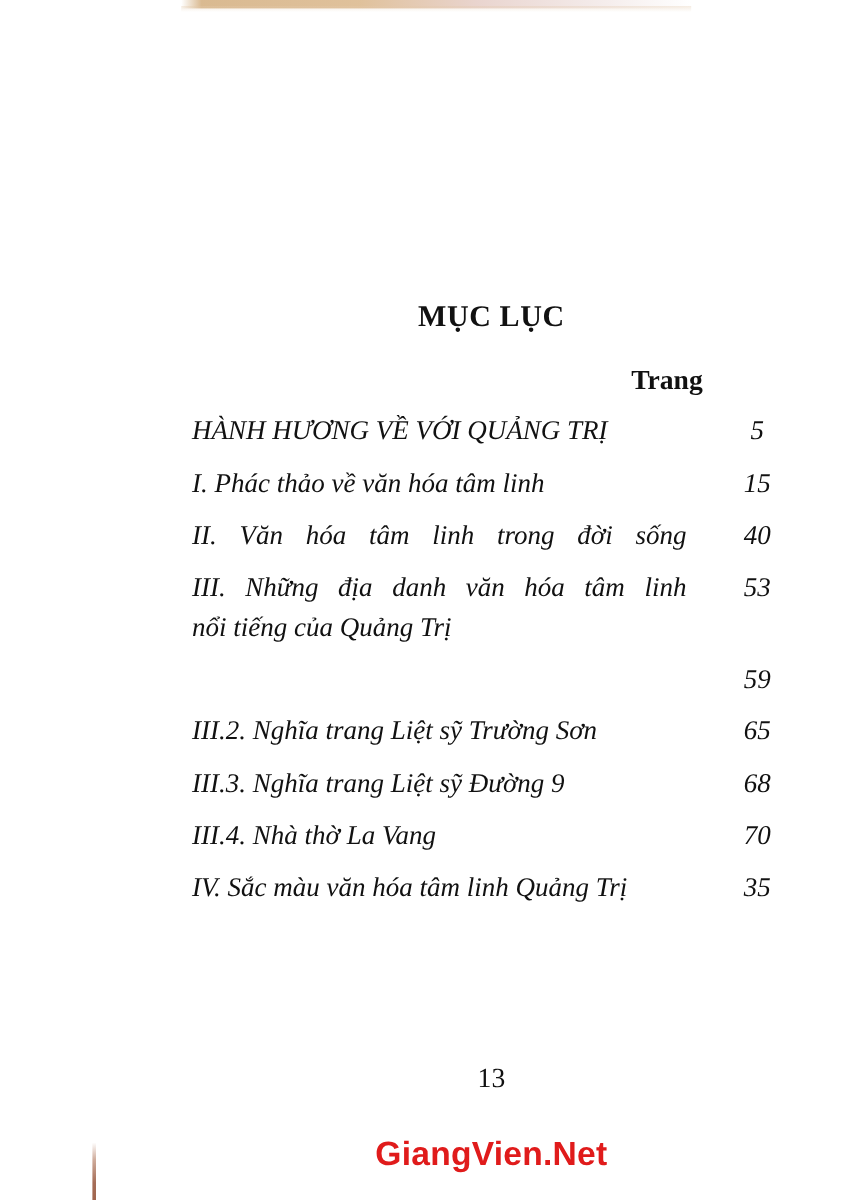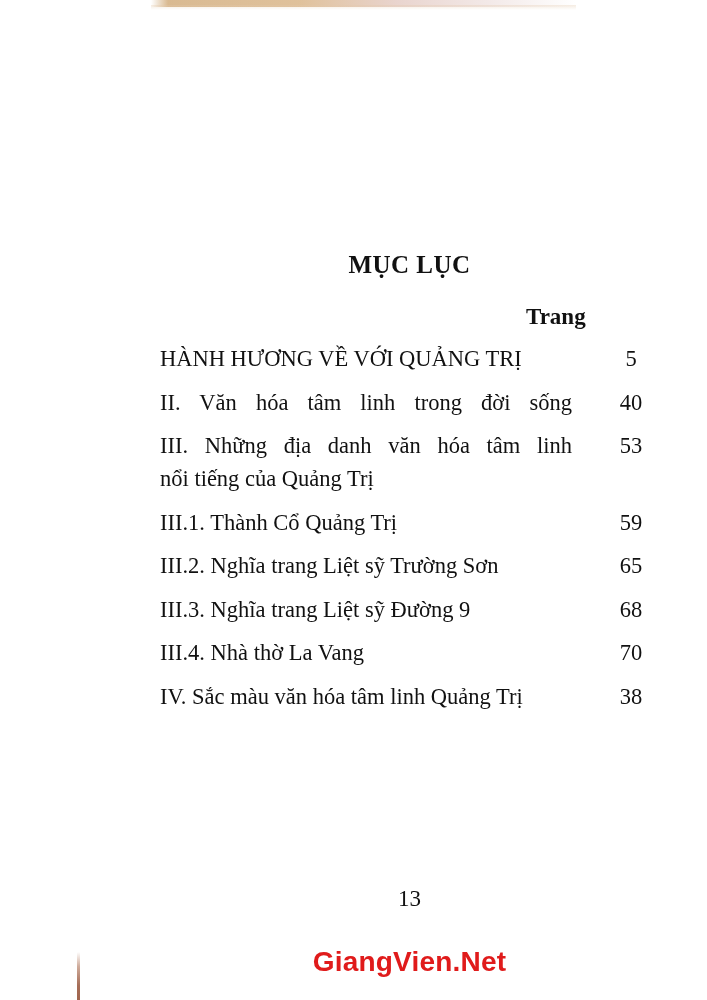--- a/index.html
+++ b/index.html
@@ -84,20 +84,21 @@
     font-weight: bold;
     font-size: 23px;
   }
 
   
   .toc {
     position: absolute;
     left: 104px;
     top: 343px;
     width: 510px;
+    font-style: italic;
   }
   .toc-row {
     position: relative;
     margin-bottom: 11px;
     min-height: 32px;
   }
   .toc-text {
     width: 412px;
     font-size: 22.5px;
     line-height: 1.45;
@@ -162,35 +163,38 @@
 
   <div class="toc" id="toc-list">
       <div class="toc-row">
         <div class="toc-text">
           <span class="line-a">HÀNH HƯƠNG VỀ VỚI QUẢNG TRỊ</span>
         </div>
         <div class="toc-page">5</div>
       </div>
       <div class="toc-row">
         <div class="toc-text">
+          <span class="line-a">I. Phác thảo về văn hóa tâm linh</span>
+        </div>
+        <div class="toc-page">15</div>
+      </div>
+      <div class="toc-row">
+        <div class="toc-text">
           <span class="line-a stretch">II. Văn hóa tâm linh trong đời sống</span>
         </div>
         <div class="toc-page">40</div>
       </div>
       <div class="toc-row">
         <div class="toc-text">
           <span class="line-a stretch">III. Những địa danh văn hóa tâm linh</span>
           <span class="line-b">nổi tiếng của Quảng Trị</span>
         </div>
         <div class="toc-page">53</div>
       </div>
       <div class="toc-row">
-        <div class="toc-text">
-          <span class="line-a">III.1. Thành Cổ Quảng Trị</span>
-        </div>
         <div class="toc-page">59</div>
       </div>
       <div class="toc-row">
         <div class="toc-text">
           <span class="line-a">III.2. Nghĩa trang Liệt sỹ Trường Sơn</span>
         </div>
         <div class="toc-page">65</div>
       </div>
       <div class="toc-row">
         <div class="toc-text">
@@ -201,21 +205,21 @@
       <div class="toc-row">
         <div class="toc-text">
           <span class="line-a">III.4. Nhà thờ La Vang</span>
         </div>
         <div class="toc-page">70</div>
       </div>
       <div class="toc-row">
         <div class="toc-text">
           <span class="line-a">IV. Sắc màu văn hóa tâm linh Quảng Trị</span>
         </div>
-        <div class="toc-page">38</div>
+        <div class="toc-page">35</div>
       </div>
     </div>
 
   <div class="folio">13</div>
 
   <div class="watermark">GiangVien.Net</div>
 
 </div>
 
 </body></html>

